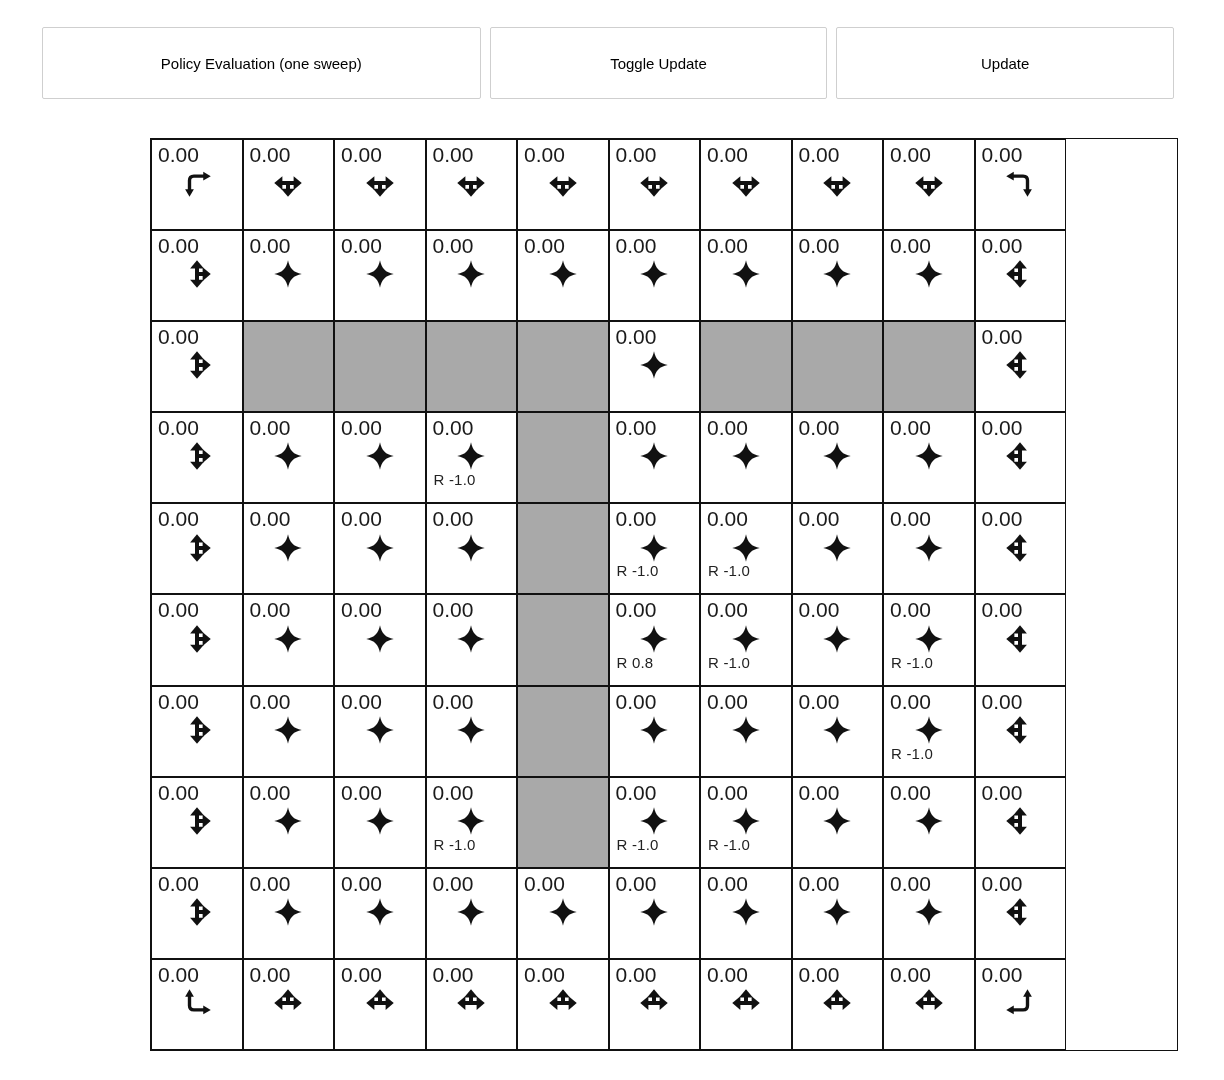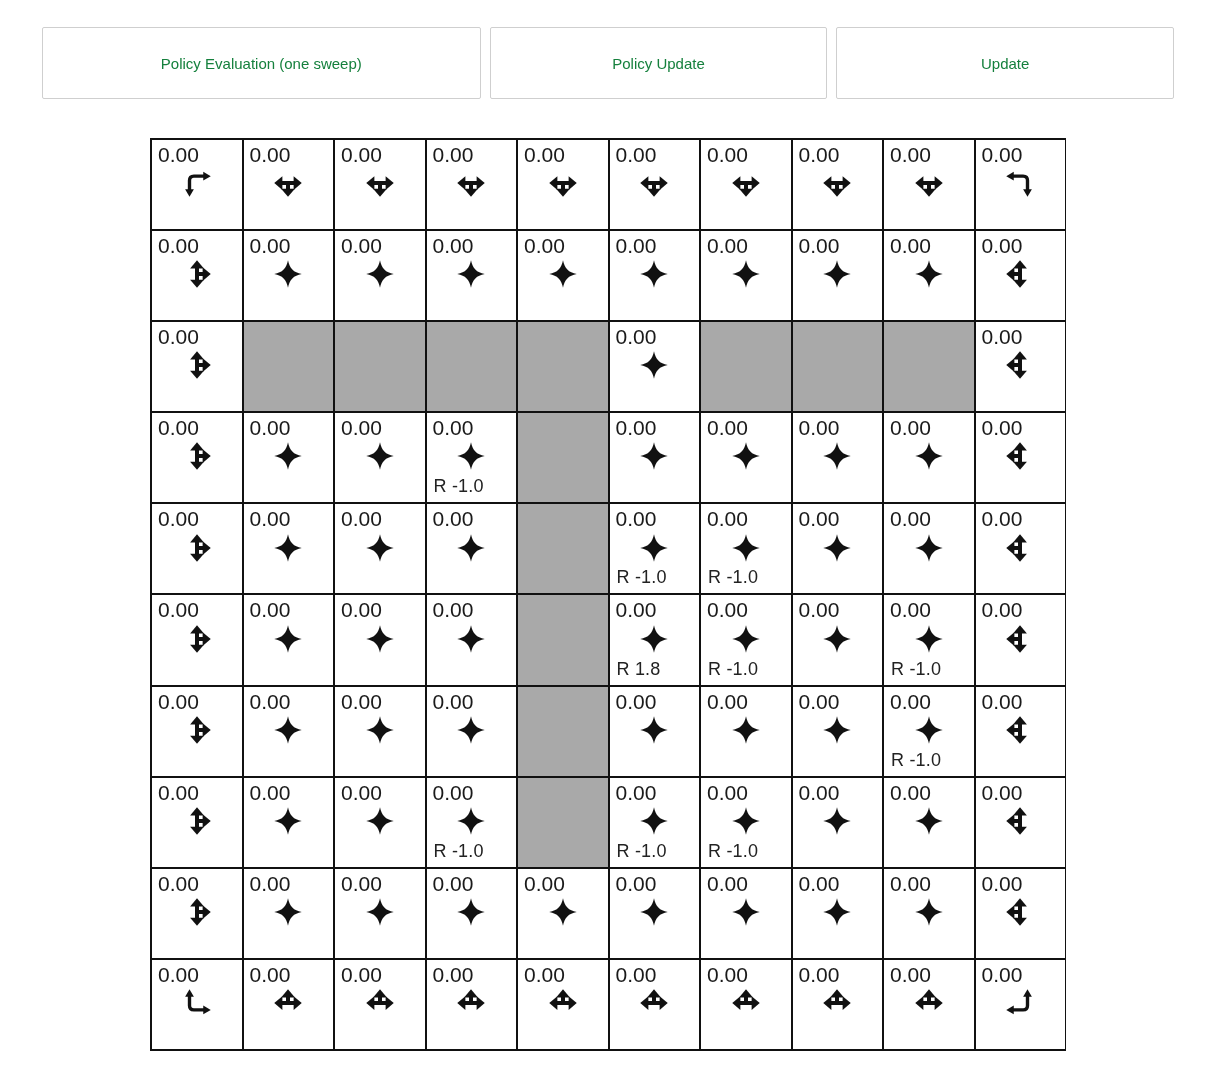--- a/index.html
+++ b/index.html
@@ -4,41 +4,41 @@
 <style>
   :root{
     --wall:#a9a9a9; --line:#111; --text:#1a1a1a; --btn-border:#cfcfcf; --bg:#fff;
   }
   *{box-sizing:border-box;}
   html,body{margin:0;padding:0;background:var(--bg);width:1224px;height:1080px;overflow:hidden;
     font-family:"Liberation Sans", sans-serif;color:var(--text);}
   
   .toolbar{display:flex;gap:9px;margin:27px 50px 0 42px;height:72px;}
   .toolbar button{flex:1;background:#fff;border:1px solid var(--btn-border);border-radius:2px;
-    font-family:"Liberation Sans", sans-serif;font-size:15px;color:#15803d;cursor:pointer;padding:0 10px;}
+    font-family:"Liberation Sans", sans-serif;font-size:15px;color:#000000;cursor:pointer;padding:0 10px;}
   .toolbar button:first-child{flex:1.32;}
   
   .grid-wrap{margin:39px 0 0 150px;}
   .grid{display:grid;grid-template-columns:repeat(10,91.5px);grid-auto-rows:91.1px;
-    border:1px solid var(--line);width:916px;background:#fff;}
+    border:1px solid var(--line);width:1028px;background:#fff;}
   .cell{border:1px solid var(--line);position:relative;background:#fff;overflow:hidden;}
   .cell.wall{background:var(--wall);}
   .cell .val{display:block;font-size:21px;line-height:1.15;padding:3px 0 0 6px;color:var(--text);}
   .cell .icon{display:block;width:30px;height:30px;margin:1px auto 0;}
-  .cell .reward{position:absolute;left:7px;bottom:5px;font-size:18px;color:#222;letter-spacing:0.2px;}
+  .cell .reward{position:absolute;left:7px;bottom:14px;font-size:15px;color:#222;letter-spacing:0.2px;}
   svg .stem{stroke:#111;stroke-width:3.2;}
   svg .hd{fill:#111;}
   svg .elbow{stroke:#111;stroke-width:2.7;fill:none;}
 </style>
 </head>
 <body>
 
 <div class="toolbar">
   <button>Policy Evaluation (one sweep)</button>
-  <button>Policy Update</button>
+  <button>Toggle Update</button>
   <button>Update</button>
 </div>
 
 <div class="grid-wrap">
   <div class="grid" id="grid">
       <div class="cell">
         <span class="val">0.00</span>
         <span class="icon"><svg viewBox="0 0 24 24" width="30" height="30">
             <path class="elbow" d="M6 20 L6 10 Q6 6.5 9.5 6.5 L18 6.5"></path>
             <polygon class="hd" points="17,3 23,6.5 17,10"></polygon>
@@ -407,21 +407,21 @@
         <span class="icon"><svg viewBox="0 0 24 24" width="30" height="30">
             <path class="hd" d="M12 1 C13.2 7.5 16.5 10.8 23 12 C16.5 13.2 13.2 16.5 12 23 C10.8 16.5 7.5 13.2 1 12 C7.5 10.8 10.8 7.5 12 1 Z"></path>
           </svg></span>
       </div>
       <div class="cell wall"></div>
       <div class="cell">
         <span class="val">0.00</span>
         <span class="icon"><svg viewBox="0 0 24 24" width="30" height="30">
             <path class="hd" d="M12 1 C13.2 7.5 16.5 10.8 23 12 C16.5 13.2 13.2 16.5 12 23 C10.8 16.5 7.5 13.2 1 12 C7.5 10.8 10.8 7.5 12 1 Z"></path>
           </svg></span>
-        <span class="reward">R 1.8</span>
+        <span class="reward">R 0.8</span>
       </div>
       <div class="cell">
         <span class="val">0.00</span>
         <span class="icon"><svg viewBox="0 0 24 24" width="30" height="30">
             <path class="hd" d="M12 1 C13.2 7.5 16.5 10.8 23 12 C16.5 13.2 13.2 16.5 12 23 C10.8 16.5 7.5 13.2 1 12 C7.5 10.8 10.8 7.5 12 1 Z"></path>
           </svg></span>
         <span class="reward">R -1.0</span>
       </div>
       <div class="cell">
         <span class="val">0.00</span>

